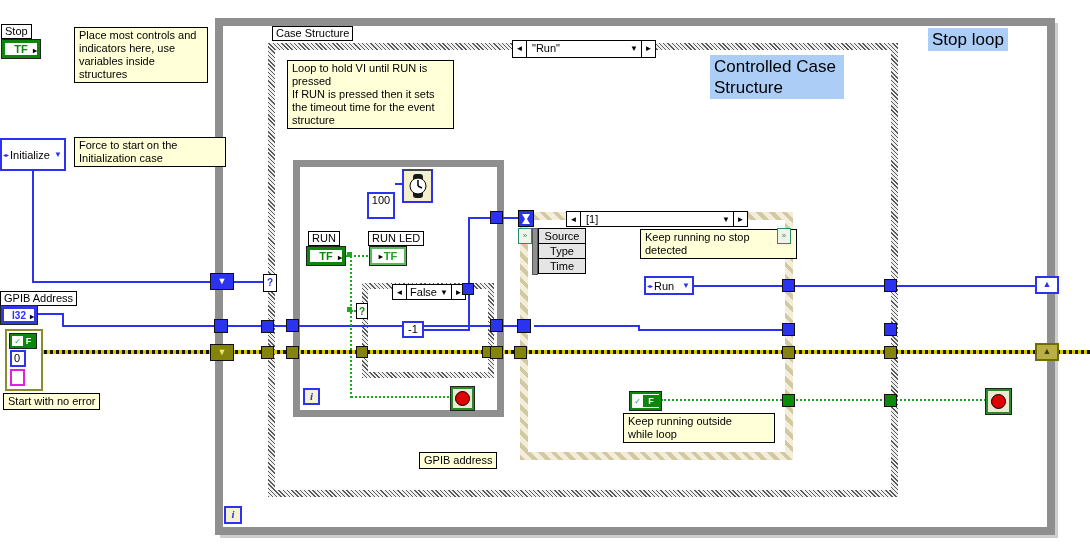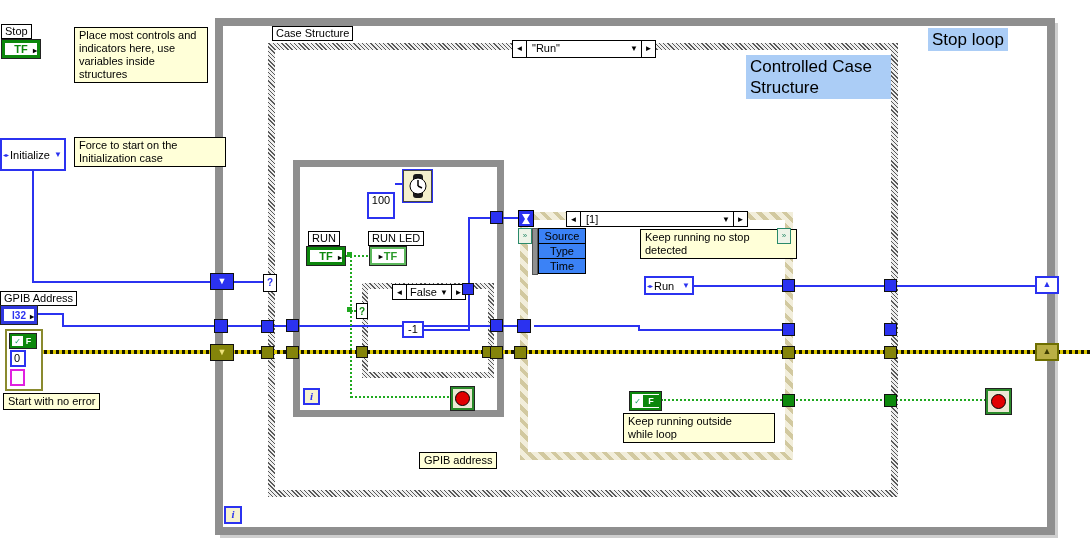--- a/index.html
+++ b/index.html
@@ -39,21 +39,21 @@
   .sel{background:#fff;border:1px solid #000;display:flex;align-items:stretch}
   .sel .cl{border-right:1px solid #000;width:13px;text-align:center;font-size:8px;line-height:15px;flex:0 0 auto}
   .sel .cr{border-left:1px solid #000;width:13px;text-align:center;font-size:8px;line-height:15px;flex:0 0 auto}
   .sel .txt{flex:1;padding-left:5px;line-height:15px;text-align:left}
   .sel .txtc{flex:1;text-align:center;line-height:14px}
   .sel .dd{font-size:8px;line-height:15px;padding-right:3px;color:#000}
   .arrow{font-size:8px;color:#000}
   .fbool{background:#fff;border:2px solid #0c870c;box-shadow:0 0 0 1px #222;display:flex;align-items:center}
   .fbool .chkm{color:#0ca05c;font-size:8px;width:11px;text-align:center}
   .fbool .fbox{background:#0c870c;color:#fff;font-weight:bold;font-size:9px;flex:1;text-align:center;line-height:12px}
-  .evfield{background:#3b82f6;border:1px solid #000;text-align:center;line-height:14px}
+  .evfield{background:#e5e5e5;border:1px solid #000;text-align:center;line-height:14px}
 </style>
 </head>
 <body>
 
 <div id="canvas">
 
   <div class="a loopb" style="left:215px;top:18px;width:840px;height:517px;box-shadow:4px 4px 0 -1px #cfcfcf"></div>
 
   <div class="a chk" style="left:268px;top:43px;width:630px;height:454px">
     <div class="inwhite" style="left:7px;top:7px;right:7px;bottom:7px"></div>
@@ -121,21 +121,23 @@
     <div class="cr">►</div>
   </div>
 
   <div class="a lbl" style="left:1px;top:24px">Stop</div>
   <div class="a cmt" style="left:74px;top:27px;width:134px">Place most controls and indicators here, use variables inside structures</div>
   <div class="a cmt" style="left:74px;top:137px;width:152px">Force to start on the
 Initialization case</div>
   <div class="a lbl" style="left:0px;top:291px">GPIB Address</div>
   <div class="a cmt" style="left:3px;top:393px;white-space:nowrap">Start with no error</div>
   <div class="a lbl" style="left:272px;top:26px">Case Structure</div>
-  <div class="a blbl" style="left:746px;top:55px;width:145px">Controlled Case Structure</div>
+  <div class="a cmt" style="left:287px;top:60px;width:167px">Loop to hold VI until RUN is pressed
+If RUN is pressed then it sets the timeout time for the event structure</div>
+  <div class="a blbl" style="left:710px;top:55px;width:134px">Controlled Case Structure</div>
   <div class="a blbl" style="left:928px;top:28px;white-space:nowrap">Stop loop</div>
   <div class="a cmt" style="left:640px;top:229px;width:157px">Keep running no stop
 detected</div>
   <div class="a cmt" style="left:623px;top:413px;width:152px">Keep running outside
 while loop</div>
   <div class="a cmt" style="left:419px;top:452px;white-space:nowrap">GPIB address</div>
   <div class="a lbl" style="left:308px;top:231px">RUN</div>
   <div class="a lbl" style="left:368px;top:231px">RUN LED</div>
 
   <div class="a tfc" style="left:2px;top:40px;width:38px;height:18px">

